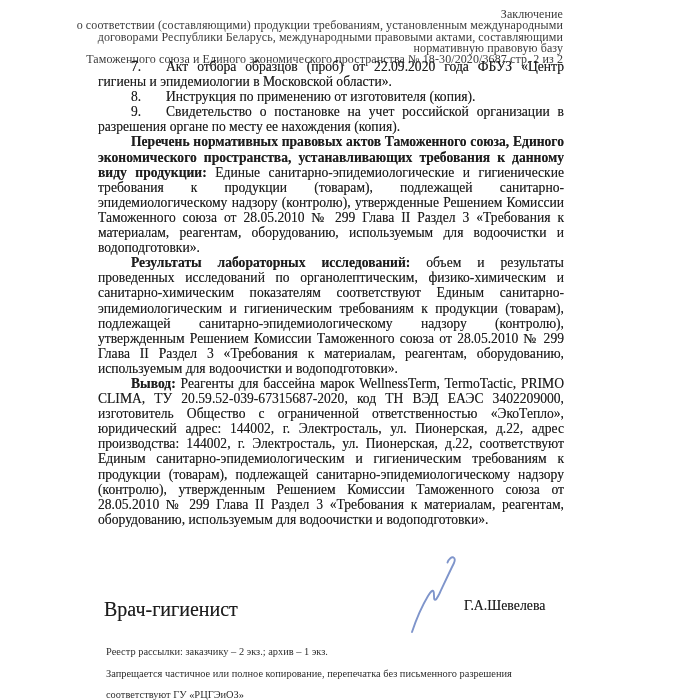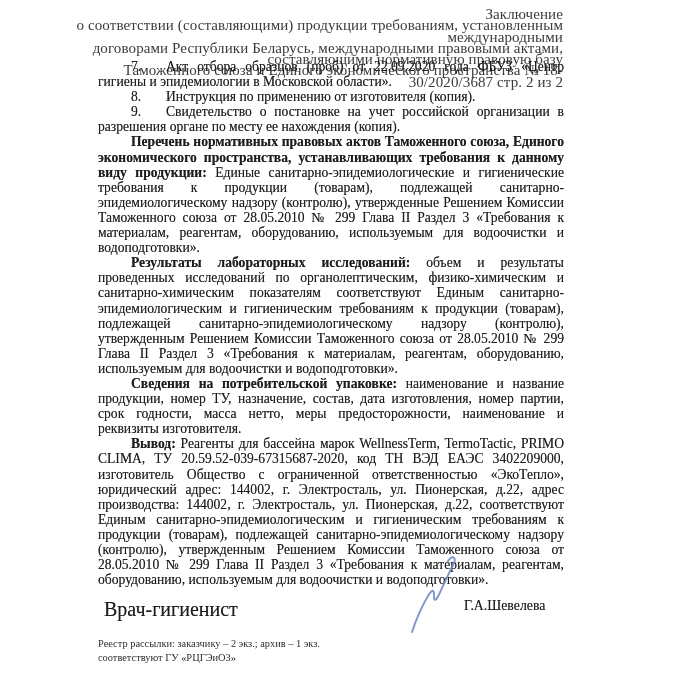--- a/index.html
+++ b/index.html
@@ -16,21 +16,21 @@
     font-family: "Liberation Serif", "DejaVu Serif", serif;
     color: #222222;
   }
   
   .doc-header {
     position: absolute;
     top: 9px;
     left: 60px;
     right: 137px;
     text-align: right;
-    font-size: 15px;
+    font-size: 12px;
     line-height: 11.3px;
     color: #3b3b3b;
     letter-spacing: 0.1px;
   }
   
   .doc-body {
     position: absolute;
     top: 59px;
     left: 98px;
     width: 466px;
@@ -77,51 +77,51 @@
   
   .doc-footer {
     position: absolute;
     left: 98px;
     top: 637px;
     width: 470px;
     font-size: 10.4px;
     line-height: 13.6px;
     color: #2e2e2e;
   }
-  .doc-footer div { margin: 0; }
+  .doc-footer div { margin: 8px; }
 </style>
 </head>
 <body>
 
 <div class="page">
 
   <div class="doc-header">
     <div>Заключение</div>
     <div>о соответствии (составляющими) продукции требованиям, установленным международными</div>
     <div>договорами Республики Беларусь, международными правовыми актами, составляющими нормативную правовую базу</div>
     <div>Таможенного союза и Единого экономического пространства № 18-30/2020/3687 стр. 2 из 2</div>
   </div>
 
   <div class="doc-body">
     <p><span class="num">7.</span><span>Акт отбора образцов (проб) от 22.09.2020 года ФБУЗ «Центр гигиены и эпидемиологии в Московской области».</span></p>
     <p><span class="num">8.</span><span>Инструкция по применению от изготовителя (копия).</span></p>
     <p><span class="num">9.</span><span>Свидетельство о постановке на учет российской организации в разрешения органе по месту ее нахождения (копия).</span></p>
 
     <p><b>Перечень нормативных правовых актов Таможенного союза, Единого экономического пространства, устанавливающих требования к данному виду продукции:</b><span> Единые санитарно-эпидемиологические и гигиенические требования к продукции (товарам), подлежащей санитарно-эпидемиологическому надзору (контролю), утвержденные Решением Комиссии Таможенного союза от 28.05.2010 № 299 Глава II Раздел 3 «Требования к материалам, реагентам, оборудованию, используемым для водоочистки и водоподготовки».</span></p>
     <p><b>Результаты лабораторных исследований:</b><span> объем и результаты проведенных исследований по органолептическим, физико-химическим и санитарно-химическим показателям соответствуют Единым санитарно-эпидемиологическим и гигиеническим требованиям к продукции (товарам), подлежащей санитарно-эпидемиологическому надзору (контролю), утвержденным Решением Комиссии Таможенного союза от 28.05.2010 № 299 Глава II Раздел 3 «Требования к материалам, реагентам, оборудованию, используемым для водоочистки и водоподготовки».</span></p>
-    <p><b>Сведения на потребительской упаковке:</b><span> наименование и название продукции, номер ТУ, назначение, состав, дата изготовления, номер партии, срок годности, масса нетто, меры предосторожности, наименование и реквизиты изготовителя.</span></p>
     <p><b>Вывод:</b><span> Реагенты для бассейна марок WellnessTerm, TermoTactic, PRIMO CLIMA, ТУ 20.59.52-039-67315687-2020, код ТН ВЭД ЕАЭС 3402209000, изготовитель Общество с ограниченной ответственностью «ЭкоТепло», юридический адрес: 144002, г. Электросталь, ул. Пионерская, д.22, адрес производства: 144002, г. Электросталь, ул. Пионерская, д.22, соответствуют Единым санитарно-эпидемиологическим и гигиеническим требованиям к продукции (товарам), подлежащей санитарно-эпидемиологическому надзору (контролю), утвержденным Решением Комиссии Таможенного союза от 28.05.2010 № 299 Глава II Раздел 3 «Требования к материалам, реагентам, оборудованию, используемым для водоочистки и водоподготовки».</span></p>
   </div>
 
   <span class="signoff-role">Врач-гигиенист</span>
 
   <svg class="signature-svg" viewBox="0 0 72 82" xmlns="http://www.w3.org/2000/svg">
     <path d="M 14 78 C 18 66 24 52 30 42 C 32.5 38 34.5 35.5 35.5 37.5 C 36.5 39.5 35.5 44 36.5 45.5 C 37.5 47 39.5 43.5 41.5 39.5 C 45.5 31 51 19 56 9 C 57 6.5 57.5 4.5 55.5 3.5 C 53.5 2.7 50.5 5 49.5 8.5" fill="none" stroke="#6d86c4" stroke-width="1.9" stroke-linecap="round" opacity="0.88"></path>
   </svg>
 
   <span class="signoff-name">Г.А.Шевелева</span>
 
   <div class="doc-footer">
     <div>Реестр рассылки: заказчику – 2 экз.; архив – 1 экз.</div>
+    <div>Запрещается частичное или полное копирование, перепечатка без письменного разрешения</div>
     <div>соответствуют ГУ «РЦГЭиОЗ»</div>
   </div>
 
 </div>
 
 </body></html>

